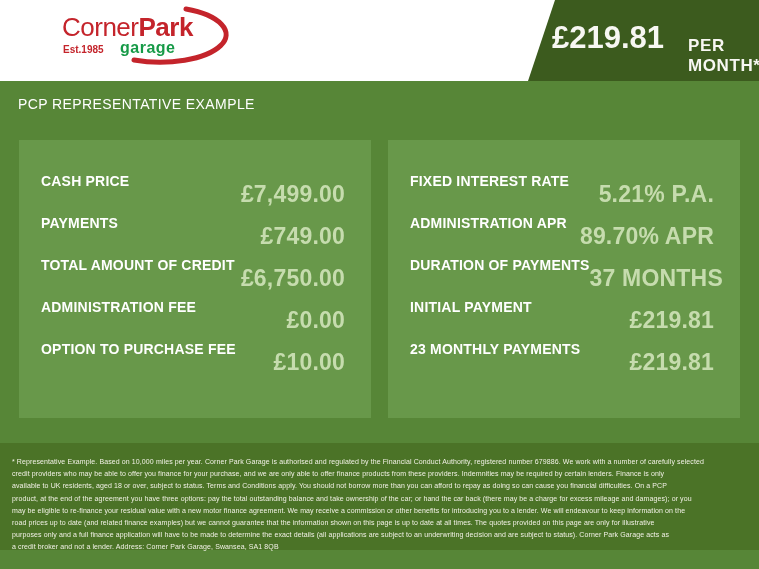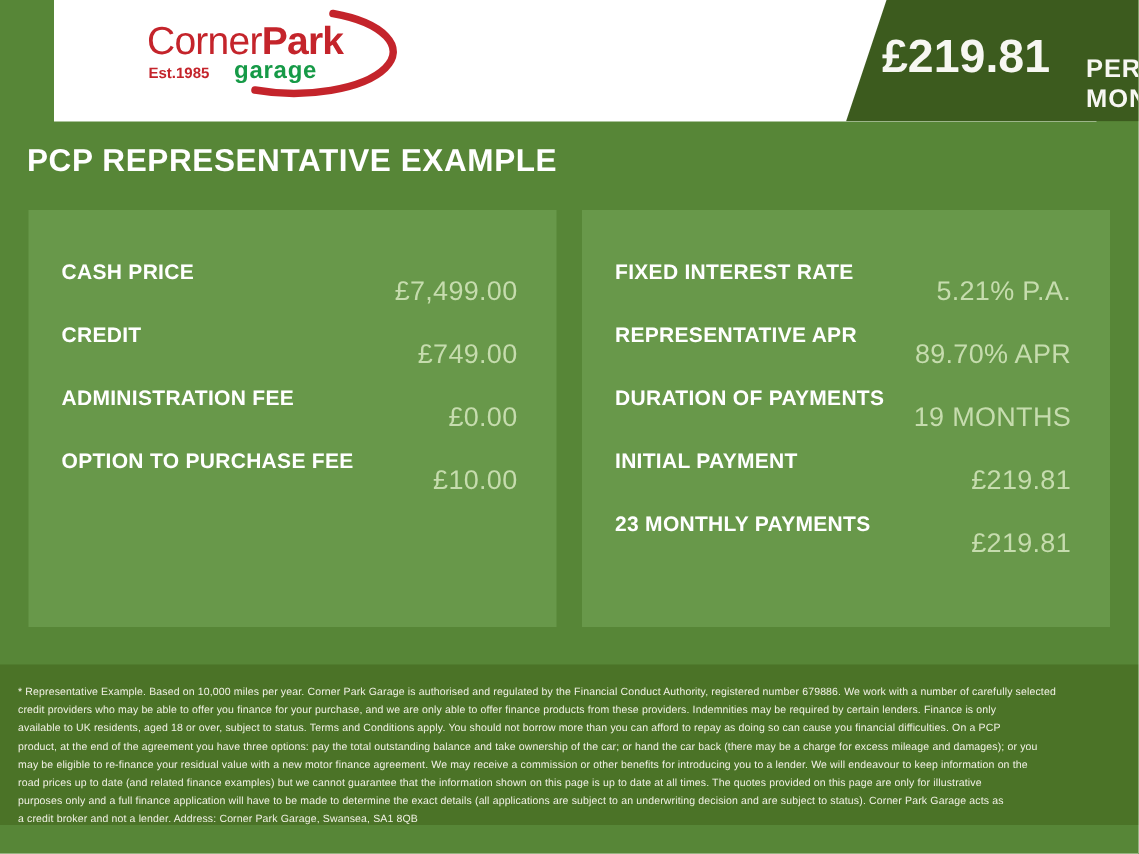--- a/index.html
+++ b/index.html
@@ -1,45 +1,45 @@
 <!DOCTYPE html>
 <html><head>
 <meta charset="utf-8">
 <style>
   html,body{margin:0;padding:0;}
   body{font-family:"Liberation Sans",sans-serif;}
   .stage{position:relative;width:759px;height:569px;background:#578637;overflow:hidden;}
 
   
-  .header{position:absolute;left:0;top:0;width:695px;height:81px;background:#ffffff;margin-left:36px;}
+  .header{position:absolute;left:0;top:0;width:695px;height:81px;background:#ffffff;}
   .logo{position:absolute;left:58px;top:6px;width:160px;height:64px;}
   .logo-swoosh{position:absolute;left:46px;top:0;width:150px;height:62px;}
   .logo-row1{position:absolute;left:4px;top:8px;white-space:nowrap;font-size:26px;line-height:26px;}
   .logo-corner{color:#c4242b;font-weight:400;letter-spacing:-0.5px;}
   .logo-park{color:#c4242b;font-weight:700;letter-spacing:-0.5px;}
   .logo-est{position:absolute;left:5px;top:38px;color:#c4242b;font-weight:700;font-size:10px;}
   .logo-garage{position:absolute;left:62px;top:33px;color:#169a47;font-weight:700;font-size:16px;letter-spacing:0.5px;}
 
   .price-block{position:absolute;left:500px;top:0;width:259px;height:81px;background:#3c5b1e;
     clip-path:polygon(55px 0,100% 0,100% 100%,28px 100%);
     display:flex;align-items:baseline;}
   .price-big{position:absolute;left:52px;top:20px;color:#f7f7f2;font-weight:700;font-size:31px;letter-spacing:0px;}
   .price-suffix{position:absolute;left:188px;top:36px;color:#f7f7f2;font-weight:700;font-size:17px;letter-spacing:0.6px;}
 
   
-  .page-title{position:absolute;left:18px;top:96px;color:#ffffff;font-weight:700;font-size:21px;letter-spacing:0.4px;}
+  .page-title{position:absolute;left:18px;top:96px;color:#ffffff;font-weight:400;font-size:14px;letter-spacing:0.4px;}
 
   
   .panel{position:absolute;top:140px;width:352px;height:278px;background:#68984a;box-sizing:border-box;
     padding:20px 26px 0 22px;}
   .panel-left{left:19px;}
   .panel-right{left:388px;}
   .row{height:42px;display:flex;align-items:center;justify-content:space-between;}
   .row-label{color:#ffffff;font-weight:700;font-size:14px;letter-spacing:0.2px;white-space:nowrap;}
-  .row-value{color:#c6dcae;font-weight:400;font-size:18px;letter-spacing:0.2px;white-space:nowrap;margin-top:26px;}
+  .row-value{color:#c6dcae;font-weight:700;font-size:23px;letter-spacing:0.2px;white-space:nowrap;margin-top:26px;}
 
   
   .footer{position:absolute;left:0;top:443px;width:759px;height:107px;background:#4b7327;box-sizing:border-box;
     padding:13px 10px 0 12px;}
   .footer-line{color:#f2f1e6;font-size:7px;line-height:12.2px;white-space:nowrap;letter-spacing:0.1px;}
 </style>
 </head>
 <body>
 
 <div class="stage">
@@ -63,45 +63,49 @@
   </div>
 
   <div class="page-title">PCP REPRESENTATIVE EXAMPLE</div>
 
   <div class="panel panel-left">
     <div class="row">
       <span class="row-label">CASH PRICE</span>
       <span class="row-value">£7,499.00</span>
     </div>
     <div class="row">
-      <span class="row-label">CREDIT</span>
+      <span class="row-label">PAYMENTS</span>
       <span class="row-value">£749.00</span>
+    </div>
+    <div class="row">
+      <span class="row-label">TOTAL AMOUNT OF CREDIT</span>
+      <span class="row-value">£6,750.00</span>
     </div>
     <div class="row">
       <span class="row-label">ADMINISTRATION FEE</span>
       <span class="row-value">£0.00</span>
     </div>
     <div class="row">
       <span class="row-label">OPTION TO PURCHASE FEE</span>
       <span class="row-value">£10.00</span>
     </div>
   </div>
 
   <div class="panel panel-right">
     <div class="row">
       <span class="row-label">FIXED INTEREST RATE</span>
       <span class="row-value">5.21% P.A.</span>
     </div>
     <div class="row">
-      <span class="row-label">REPRESENTATIVE APR</span>
+      <span class="row-label">ADMINISTRATION APR</span>
       <span class="row-value">89.70% APR</span>
     </div>
     <div class="row">
       <span class="row-label">DURATION OF PAYMENTS</span>
-      <span class="row-value">19 MONTHS</span>
+      <span class="row-value">37 MONTHS</span>
     </div>
     <div class="row">
       <span class="row-label">INITIAL PAYMENT</span>
       <span class="row-value">£219.81</span>
     </div>
     <div class="row">
       <span class="row-label">23 MONTHLY PAYMENTS</span>
       <span class="row-value">£219.81</span>
     </div>
   </div>

